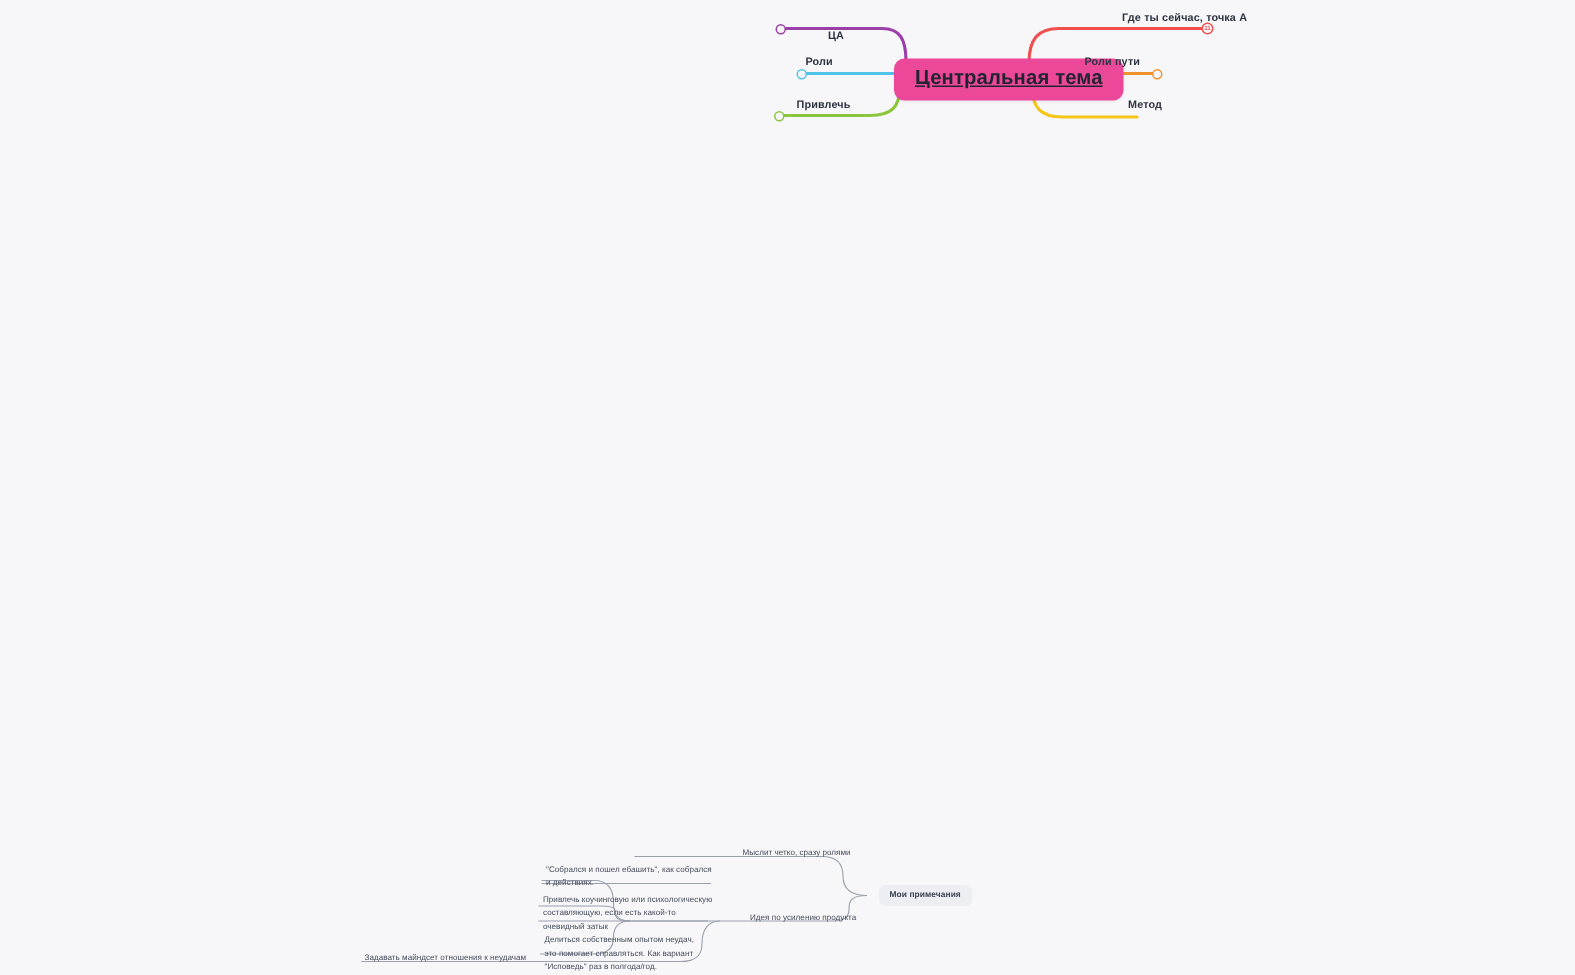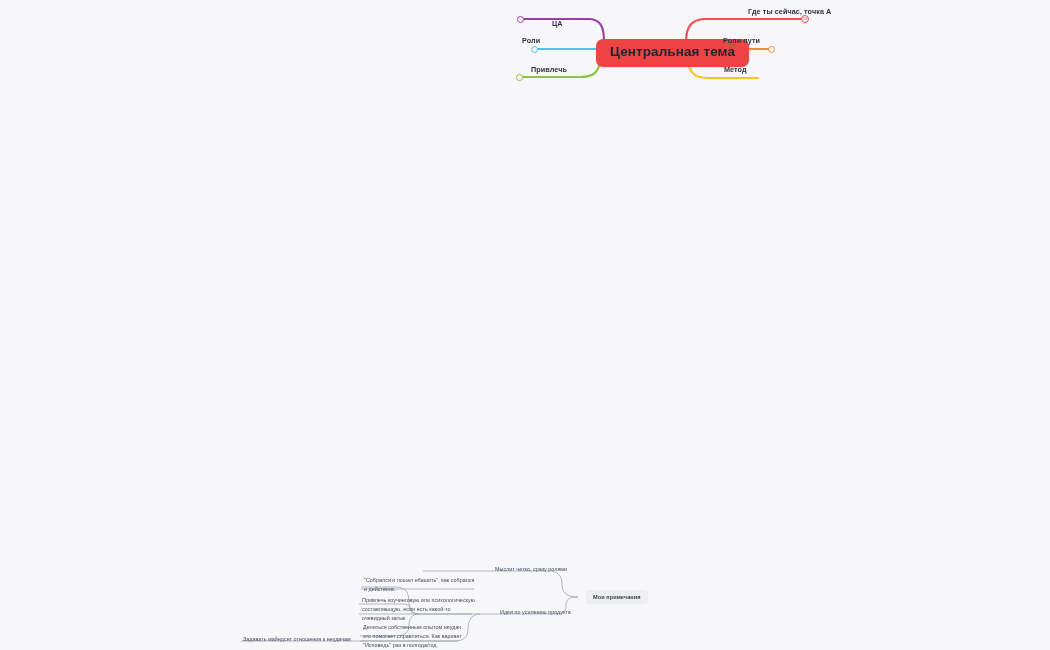--- a/index.html
+++ b/index.html
@@ -33,29 +33,30 @@
     pointer-events: none;
   }
 
   .node {
     position: absolute;
     white-space: nowrap;
   }
 
   
   .central-node {
-    background: #ef4444;
+    background: #ec4899;
     border-radius: 7px;
     padding: 6px 14px 7px 14px;
     font-size: 13.5px;
     font-weight: bold;
     color: #1f2430;
     letter-spacing: 0.1px;
     box-shadow: 0 1px 2px rgba(20,22,30,0.06);
     line-height: 1.1;
+    text-decoration: underline;
   }
 
   
   .branch-label {
     font-size: 7.2px;
     font-weight: bold;
     color: #2d3340;
     letter-spacing: 0.1px;
     line-height: 1.1;
   }
@@ -137,29 +138,29 @@
     <path d="M 360,641 L 458,641" fill="none" stroke="#9aa0ad" stroke-width="0.75"></path>
 
     <path d="M 480,614 C 472,614 468,620 468,629 C 468,637 464,641 454,641 L 346,641" fill="none" stroke="#9aa0ad" stroke-width="0.75"></path>
     <path d="M 346,641 L 241,641" fill="none" stroke="#9aa0ad" stroke-width="0.75"></path>
   </svg>
 
   <div class="node central-node" style="left:596px; top:39px;">Центральная тема</div>
 
   <div class="node branch-label" style="left:552px; top:20px;">ЦА</div>
 
-  <div class="node branch-label" style="left:522px; top:37px;">Роли</div>
+  <div class="node branch-label" style="left:537px; top:37px;">Роли</div>
 
   <div class="node branch-label" style="left:531px; top:66px;">Привлечь</div>
 
   <div class="node branch-label" style="left:748px; top:8px;">Где ты сейчас, точка А</div>
 
   <div class="node branch-label" style="left:723px; top:37px;">Роли пути</div>
 
-  <div class="node branch-label" style="left:724px; top:66px;">Метод</div>
+  <div class="node branch-label" style="left:752px; top:66px;">Метод</div>
 
   <div class="endpoint" style="left:517px; top:15.5px; border:1.6px solid #9b3fa8;"></div>
 
   <div class="endpoint" style="left:531px; top:45.5px; border:1.6px solid #4fc3e8;"></div>
 
   <div class="endpoint" style="left:516px; top:73.5px; border:1.6px solid #8cc63f;"></div>
 
   <div class="endpoint collapsed" style="left:801px; top:15px; border:1.3px solid #ef4f4f;">11</div>
 
   <div class="endpoint" style="left:768px; top:45.5px; border:1.6px solid #f0922b;"></div>

